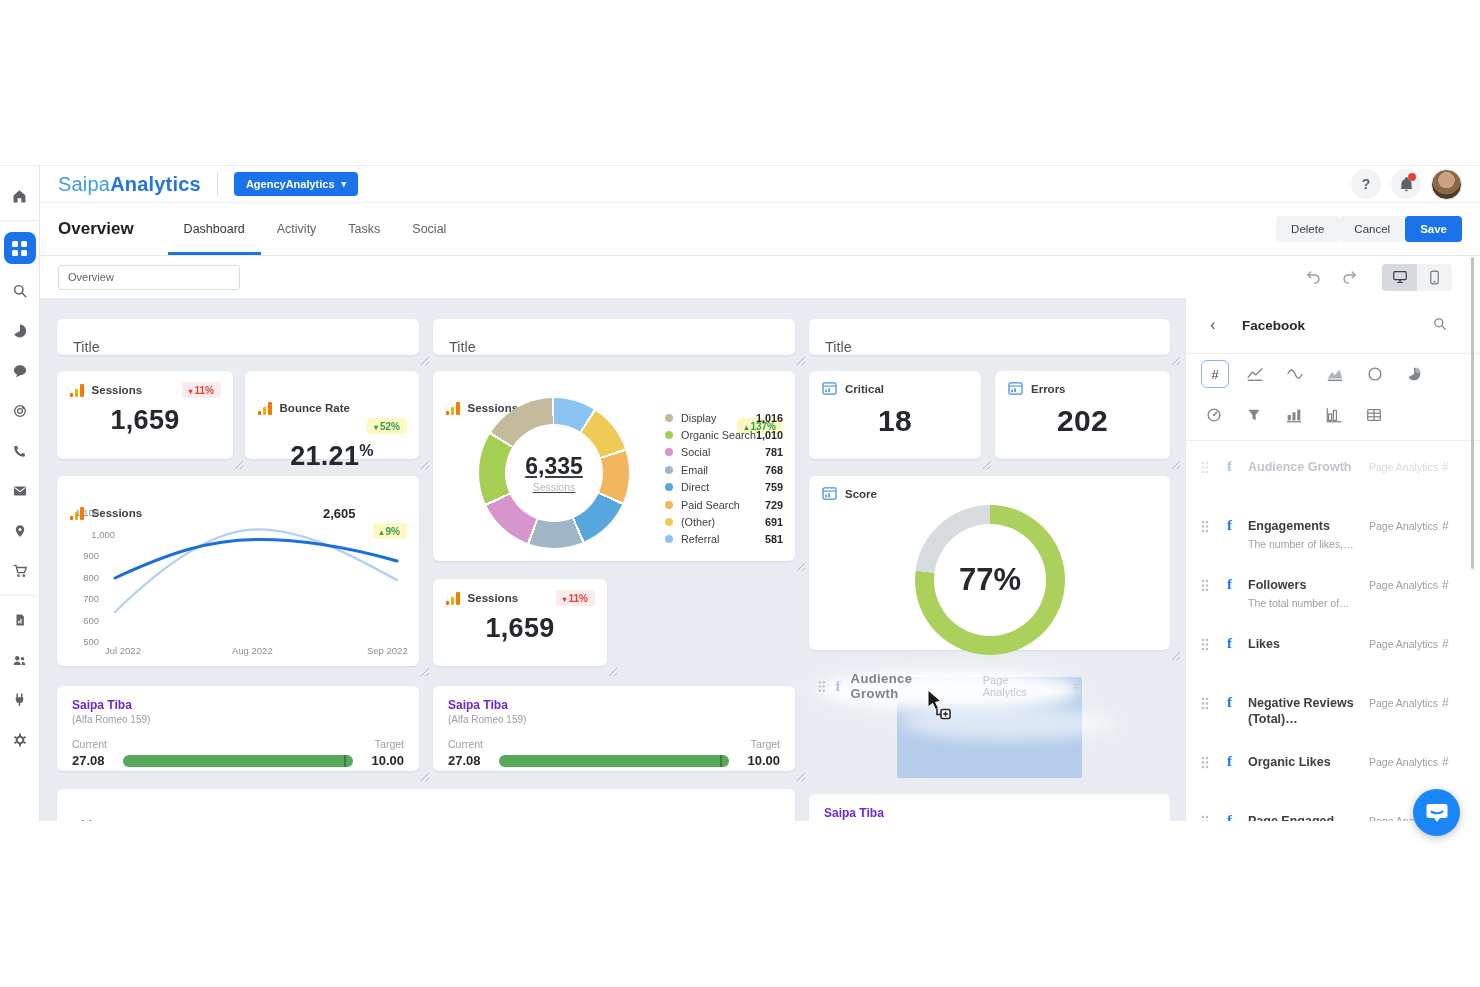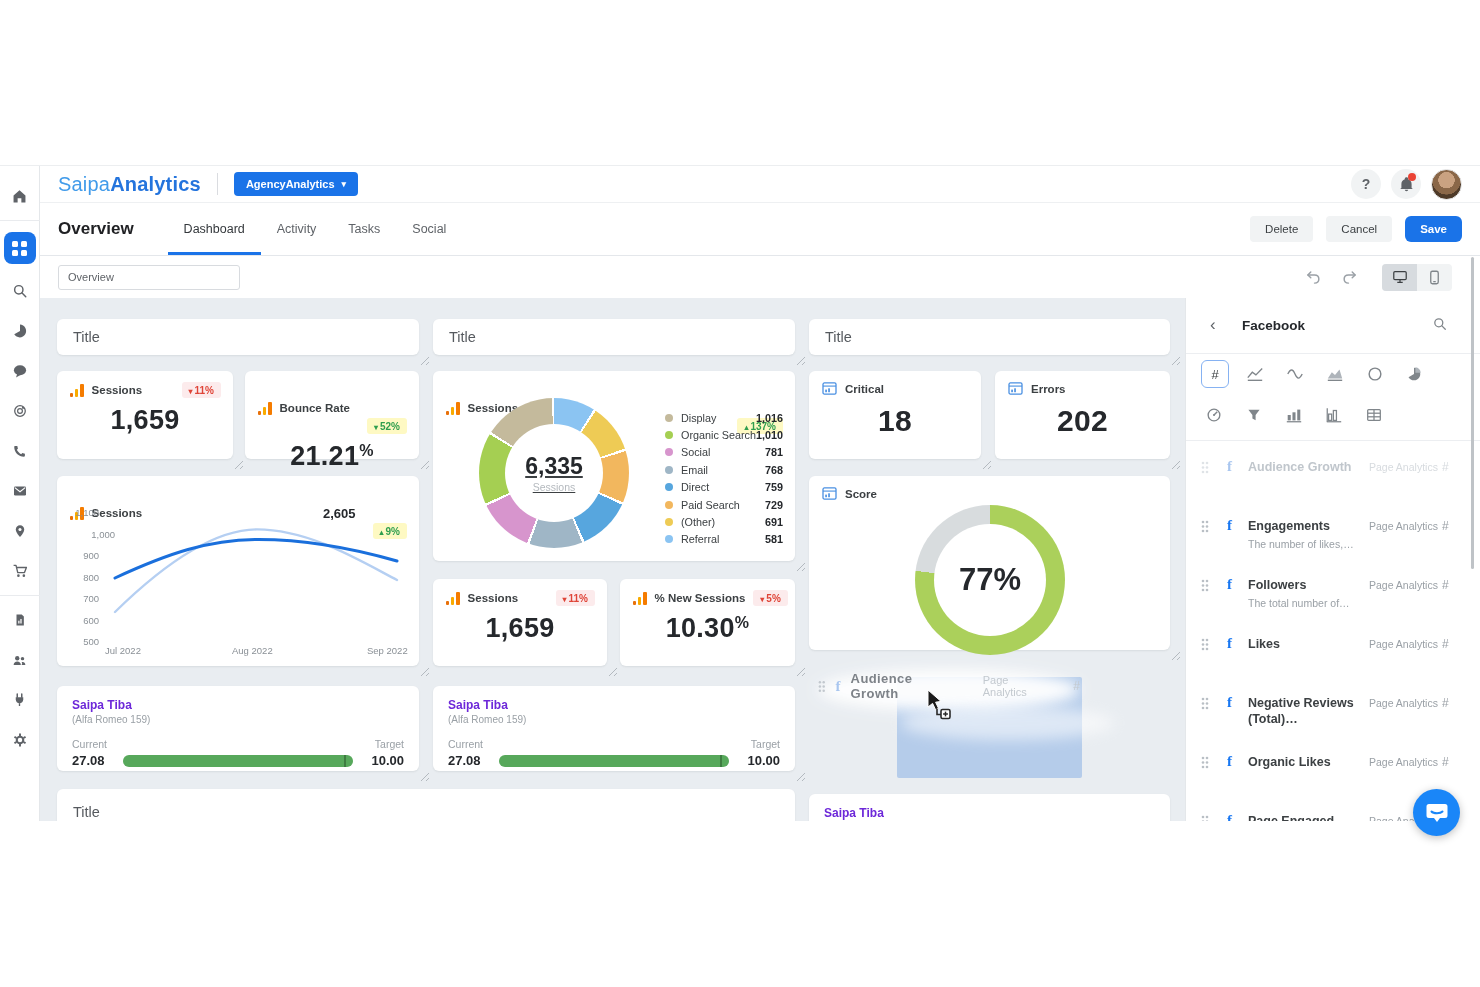--- a/index.html
+++ b/index.html
@@ -28,39 +28,39 @@
   .top-right { margin-left:auto; display:flex; align-items:center; gap:10px; }
   .help-btn { width:30px; height:30px; border-radius:50%; background:#f1f3f4; color:#5f6368; font-weight:700; font-size:14px; display:flex; align-items:center; justify-content:center; cursor:pointer; }
   .bell-btn { width:30px; height:30px; border-radius:50%; background:#f1f3f4; position:relative; display:flex; align-items:center; justify-content:center; cursor:pointer; }
   .bell-dot { position:absolute; top:4px; right:5px; width:8px; height:8px; border-radius:50%; background:#ea4335; }
   .avatar { width:31px; height:31px; border-radius:50%; background:radial-gradient(circle at 50% 35%, #caa281 0 34%, #8a6748 35% 60%, #4e3a28 61% 100%); border:1px solid #e0e0e0; cursor:pointer; }
 
   .tabbar { position:absolute; left:40px; top:37px; width:1440px; height:53px; background:#fff; border-bottom:1px solid #e4e7eb; display:flex; align-items:stretch; padding:0 18px; }
   .ptitle { font-size:17px; font-weight:700; color:#202124; align-self:center; margin-right:34px; }
   .tab { display:flex; align-items:center; padding:0 16px; font-size:12.5px; color:#5f6368; cursor:pointer; border-bottom:3px solid transparent; border-top:3px solid transparent; }
   .tab.active { color:#33373b; font-weight:400; border-bottom-color:#1a73e8; }
-  .tabbar-actions { margin-left:auto; align-self:center; display:flex; gap:13px; }
+  .tabbar-actions { margin-left:auto; align-self:center; display:flex; }
   .btn { border:none; border-radius:4px; font-size:11.5px; padding:7px 15px; cursor:pointer; font-family:inherit; }
   .btn.gray { background:#f1f3f4; color:#3c4043; }
-  .btn.blue { background:#1a73e8; color:#fff; font-weight:700;border-radius:6px; }
+  .btn.blue { background:#1a73e8; color:#fff; font-weight:700; }
 
   .toolbar { position:absolute; left:40px; top:90px; width:1440px; height:42px; background:#fff; display:flex; align-items:center; padding:0 18px; }
   .name-input { width:182px; height:25px; border:1px solid #d8dbdf; border-radius:3px; font-size:11px; color:#5f6368; padding:0 9px; font-family:inherit; outline:none; }
   .toolbar-right { margin-left:auto; display:flex; align-items:center; gap:14px; padding-right:10px; }
   .tool-ic { width:22px; height:22px; display:flex; align-items:center; justify-content:center; cursor:pointer; }
   .seg { display:flex; background:#f1f3f4; border-radius:4px; overflow:hidden; margin-left:8px; }
   .seg > div { width:35px; height:27px; display:flex; align-items:center; justify-content:center; cursor:pointer; }
   .seg > div.on { background:#d7dbdf; }
 
   
   .canvas { position:absolute; left:40px; top:132px; width:1145px; height:523px; background:#e9edf1; overflow:hidden; }
   .widget { position:absolute; background:#fff; border-radius:6px; box-shadow:0 1px 2px rgba(60,64,67,.10); }
   .widget::after { content:""; position:absolute; right:-10px; bottom:-10px; width:8px; height:8px;
      background:linear-gradient(315deg, transparent 1.5px, #b3b9bf 1.5px, #b3b9bf 2.6px, transparent 2.6px, transparent 5px, #b3b9bf 5px, #b3b9bf 6.1px, transparent 6.1px); }
-  .title-card { display:flex; align-items:center; padding-left:16px; font-size:14.5px; color:#55595e; }
+  .title-card { display:flex; align-items:flex-end; padding-left:16px; font-size:14.5px; color:#55595e; }
   .whead { display:flex; align-items:center; gap:8px; padding:11px 12px 0 13px; }
   .wlabel { font-size:11.5px; font-weight:700; color:#3c4043; }
   .badge { margin-left:auto; font-size:10px; font-weight:700; padding:2.5px 7px; border-radius:3px; white-space:nowrap; }
   .badge.neg { color:#df4437; background:#fcebec; }
   .badge.pos { color:#2f9e4e; background:#fef9c3;margin-top:36px; }
   .badge .ar { font-size:8px; margin-right:2px; }
   .bigval { text-align:center; font-size:27px; font-weight:700; color:#25282c; margin-top:7px; letter-spacing:.3px; }
   .bigval .sup { font-size:16px; vertical-align:top; position:relative; top:1px; }
   .ga { display:flex; align-items:flex-end; gap:2px; height:13px; }
   .ga b { width:3.2px; border-radius:1px; display:block; }
@@ -457,32 +457,20 @@
               <b></b>
               <b></b>
               <b></b>
             </span>
         <span class="wlabel">Sessions</span>
         <span class="badge neg"><span class="ar">▾</span><span>11%</span></span>
       </div>
       <div class="bigval">1,659</div>
     </div>
 
-    <div class="widget" style="left:580px;top:281px;width:175px;height:87px;">
-      <div class="whead">
-            <span class="ga">
-              <b></b>
-              <b></b>
-              <b></b>
-            </span>
-        <span class="wlabel" style="white-space:nowrap">% New Sessions</span>
-        <span class="badge neg"><span class="ar">▾</span><span>5%</span></span>
-      </div>
-      <div class="bigval"><span>10.30</span><span class="sup">%</span></div>
-    </div>
 
     <div class="widget goal" style="left:393px;top:388px;width:362px;height:85px;">
       <div class="gname">Saipa Tiba</div>
       <div class="gsub">(Alfa Romeo 159)</div>
       <div class="grow1">
             <span>Current</span>
             <span class="t">Target</span>
           </div>
       <div class="grow2">
             <span class="gval">27.08</span>

